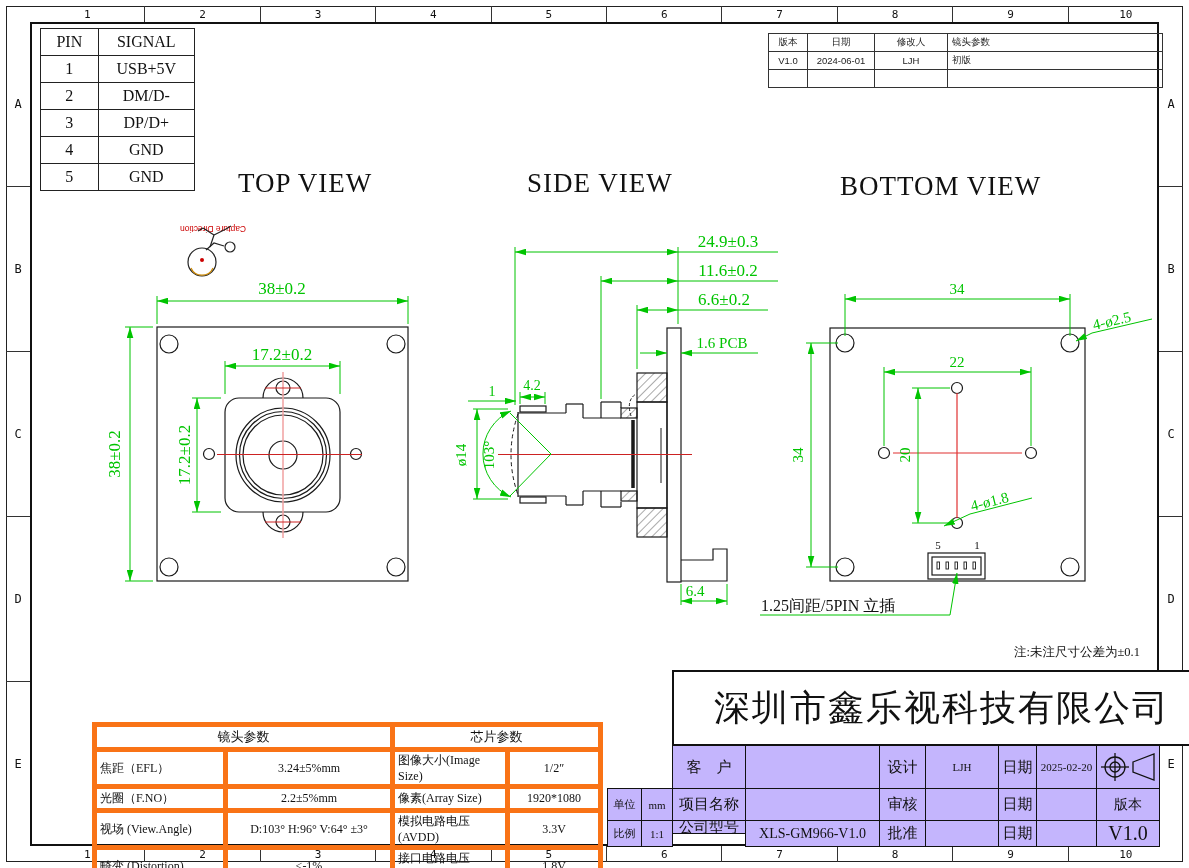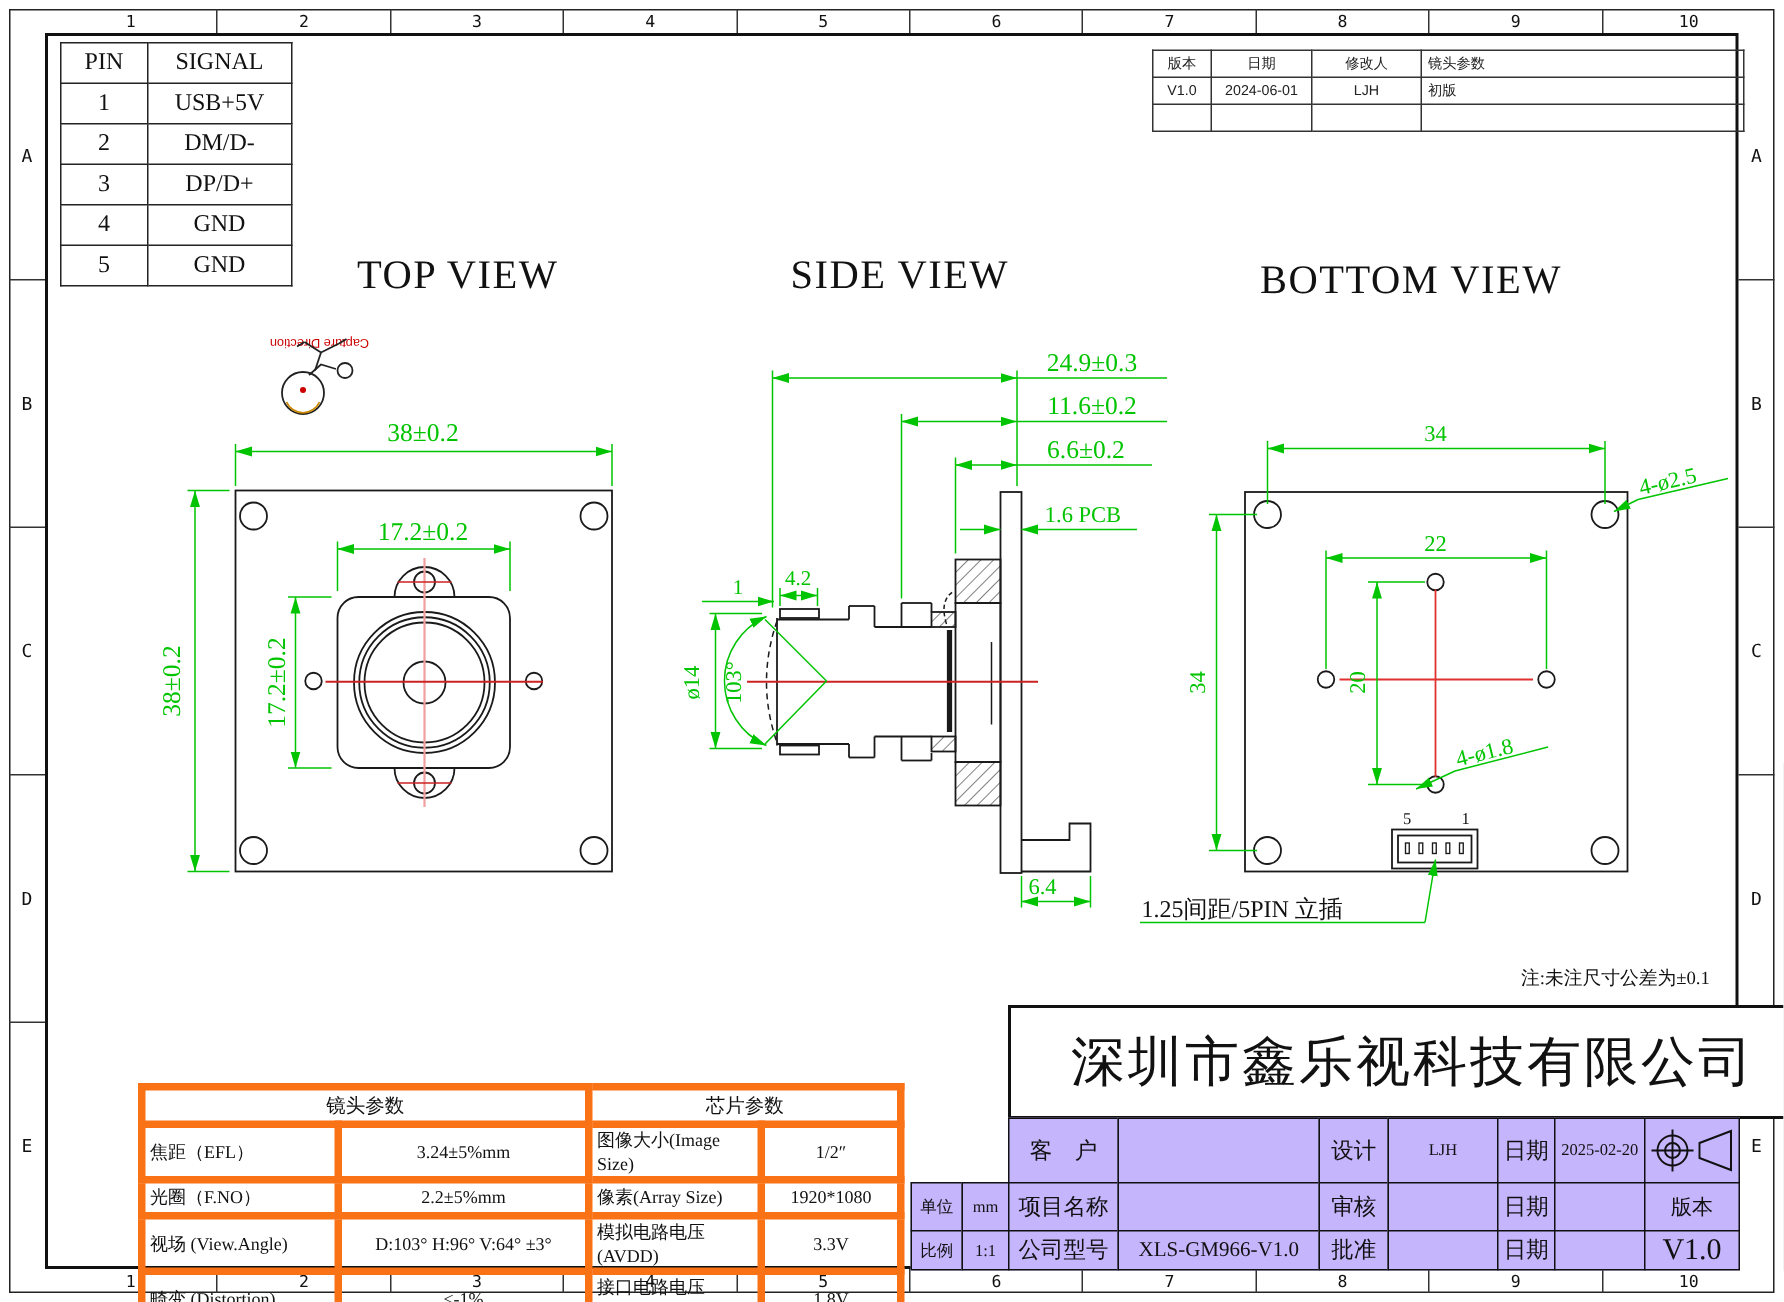--- a/index.html
+++ b/index.html
@@ -426,21 +426,21 @@
   <div class="tb-cell" style="left:672px;top:788px;width:74px;height:33px;">项目名称</div>
   <div class="tb-cell" style="left:745px;top:788px;width:135px;height:33px;"></div>
   <div class="tb-cell" style="left:879px;top:788px;width:47px;height:33px;">审核</div>
   <div class="tb-cell tb-small" style="left:925px;top:788px;width:74px;height:33px;"></div>
   <div class="tb-cell" style="left:998px;top:788px;width:39px;height:33px;">日期</div>
   <div class="tb-cell tb-small" style="left:1036px;top:788px;width:61px;height:33px;"></div>
   <div class="tb-cell" style="left:1096px;top:788px;width:64px;height:33px;font-size:14px;">版本</div>
 
   <div class="tb-cell tb-small" style="left:607px;top:820px;width:35px;height:27px;">比例</div>
   <div class="tb-cell tb-small" style="left:641px;top:820px;width:32px;height:27px;">1:1</div>
-  <div class="tb-cell" style="left:672px;top:820px;width:74px;height:27px;">公司型号</div>
+  <div class="tb-cell" style="left:672px;top:820px;width:74px;height:14px;">公司型号</div>
   <div class="tb-cell" style="left:745px;top:820px;width:135px;height:27px;font-size:14px;">XLS-GM966-V1.0</div>
   <div class="tb-cell" style="left:879px;top:820px;width:47px;height:27px;">批准</div>
   <div class="tb-cell tb-small" style="left:925px;top:820px;width:74px;height:27px;"></div>
   <div class="tb-cell" style="left:998px;top:820px;width:39px;height:27px;">日期</div>
   <div class="tb-cell tb-small" style="left:1036px;top:820px;width:61px;height:27px;"></div>
   <div class="tb-cell" style="left:1096px;top:820px;width:64px;height:27px;font-size:20px;">V1.0</div>
 
 </div>
 
 </body></html>

